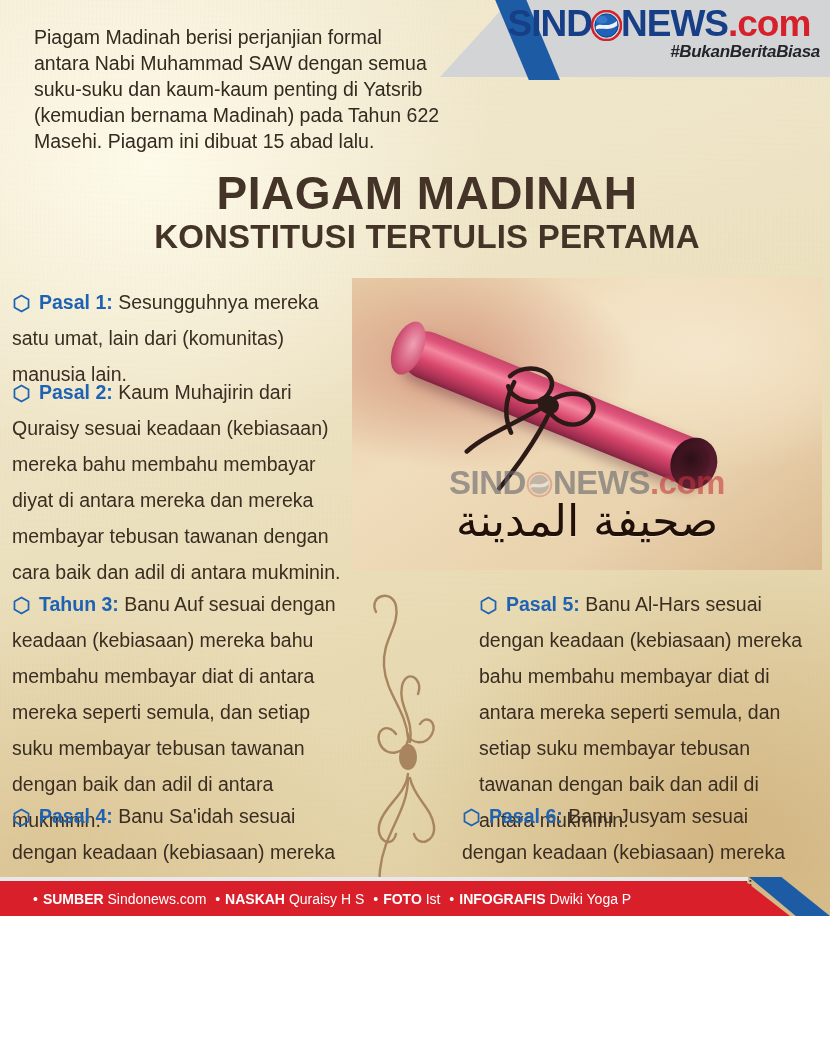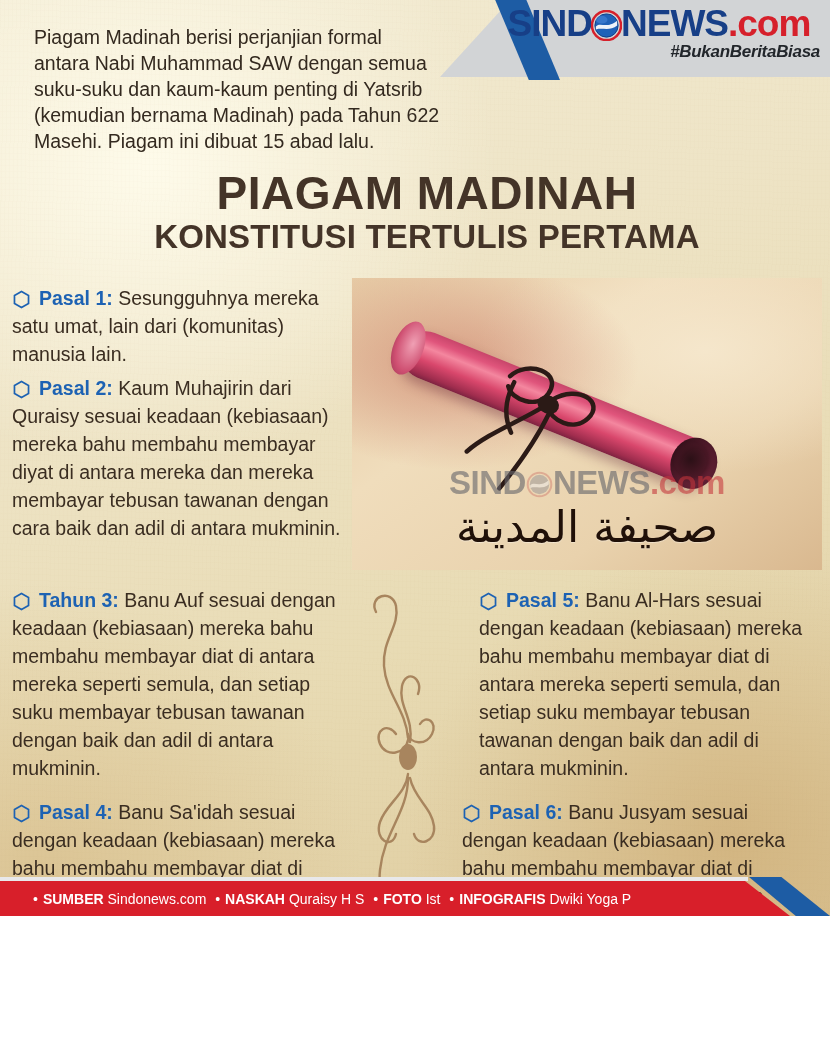--- a/index.html
+++ b/index.html
@@ -175,21 +175,21 @@
   }
   .ribbon {
     position: absolute;
     top: 8px;
     left: 90px;
     width: 190px;
     height: 165px;
   }
   .photo-arabic {
     position: absolute;
-    bottom: 16px;
+    bottom: 22px;
     left: 0;
     width: 470px;
     text-align: center;
     font-size: 44px;
     color: #201008;
     font-family: "DejaVu Sans", sans-serif;
     direction: rtl;
     line-height: 54px;
     text-shadow: 0 1px 1px rgba(255,255,255,0.35);
   }
@@ -210,21 +210,21 @@
     display: inline-block;
     width: 27px; height: 27px;
     vertical-align: -4px;
     opacity: 0.55;
   }
 
   
   .pasal {
     position: absolute;
     font-size: 19.5px;
-    line-height: 28px;
+    line-height: 36px;
     color: #3a2d21;
     font-weight: 500;
   }
   .pasal .bullet {
     position: absolute;
     left: 0;
     top: 4px;
     width: 19px;
     height: 19px;
   }

